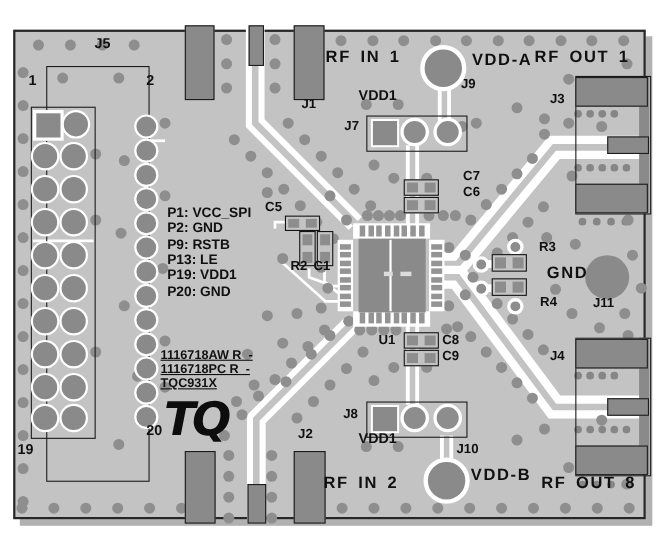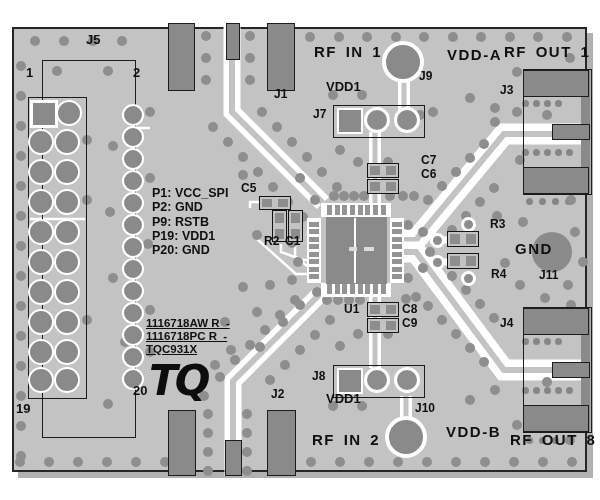--- a/index.html
+++ b/index.html
@@ -23,21 +23,21 @@
   .comp{position:absolute;border:1.6px solid #141414;background:#c3c3c3;box-sizing:border-box;
         display:flex;justify-content:space-between;padding:2px;}
   .comp.h{flex-direction:row;align-items:stretch;}
   .comp.v{flex-direction:column;align-items:stretch;}
   .cpad{background:#8d8d8d;}
   .comp.h .cpad{width:38%;height:auto;}
   .comp.v .cpad{height:38%;width:auto;}
   .lbl{position:absolute;color:#101010;font-weight:bold;white-space:pre;line-height:1.05;}
   .sm{font-size:12px;}
   .md{font-size:13px;}
-  .lg{font-size:15px;letter-spacing:1.5px;word-spacing:3px;padding-left:18px;}
+  .lg{font-size:15px;letter-spacing:1.5px;word-spacing:3px;}
   #pinout{position:absolute;left:152px;top:157px;color:#101010;font-weight:bold;
           font-size:12.5px;line-height:14.4px;white-space:pre;}
   #pinout .head{display:inline-block;border-bottom:2px solid #101010;padding:0 10px 1px 0;
           letter-spacing:1px;margin-bottom:6px;}
   #partnums{position:absolute;left:146px;top:317px;color:#101010;font-weight:bold;
           font-size:11.5px;line-height:13px;white-space:pre;text-decoration:underline;}
   #tqlogo{position:absolute;left:149px;top:356px;color:#0d0d0d;font-family:"DejaVu Sans",sans-serif;
           font-style:italic;font-weight:bold;font-size:42px;letter-spacing:-3px;}
   #icbody{position:absolute;background:#8a8a8a;}
   .white{background:#fff;}
@@ -490,19 +490,19 @@
       <div class="lbl md" style="left: 326px; top: 392px;">VDD1</div>
       <div class="lbl sm" style="left: 415px; top: 402px;">J10</div>
       <div class="lbl lg" style="left: 428px; top: 424px;">VDD-B</div>
       <div class="lbl sm" style="left: 271px; top: 388px;">J2</div>
       <div class="lbl sm" style="left: 500px; top: 317px;">J4</div>
       <div class="lbl lg" style="left: 294px; top: 432px;">RF IN 2</div>
       <div class="lbl lg" style="left: 492px; top: 432px;">RF OUT 8</div>
     </div>
 
   <div id="pinout">
-    <div id="pinout-lines"><div>P1: VCC_SPI</div><div>P2: GND</div><div>P9: RSTB</div><div>P19: VDD1</div><div>P20: GND</div></div>
+    <div id="pinout-lines"><div>P1: VCC_SPI</div><div>P2: GND</div><div>P9: RSTB</div><div>P13: LE</div><div>P19: VDD1</div><div>P20: GND</div></div>
   </div>
 
   <div id="partnums"><div>1116718AW R  -</div><div>1116718PC R  -</div><div>TQC931X</div></div>
 
   <div id="tqlogo">TQ</div>
 </div>
 
 </body></html>

